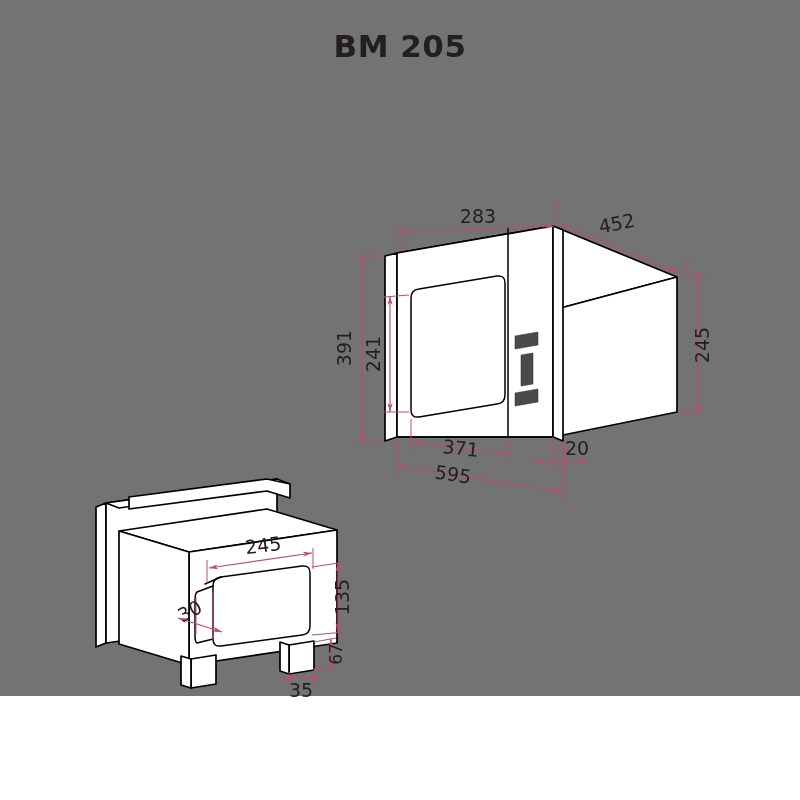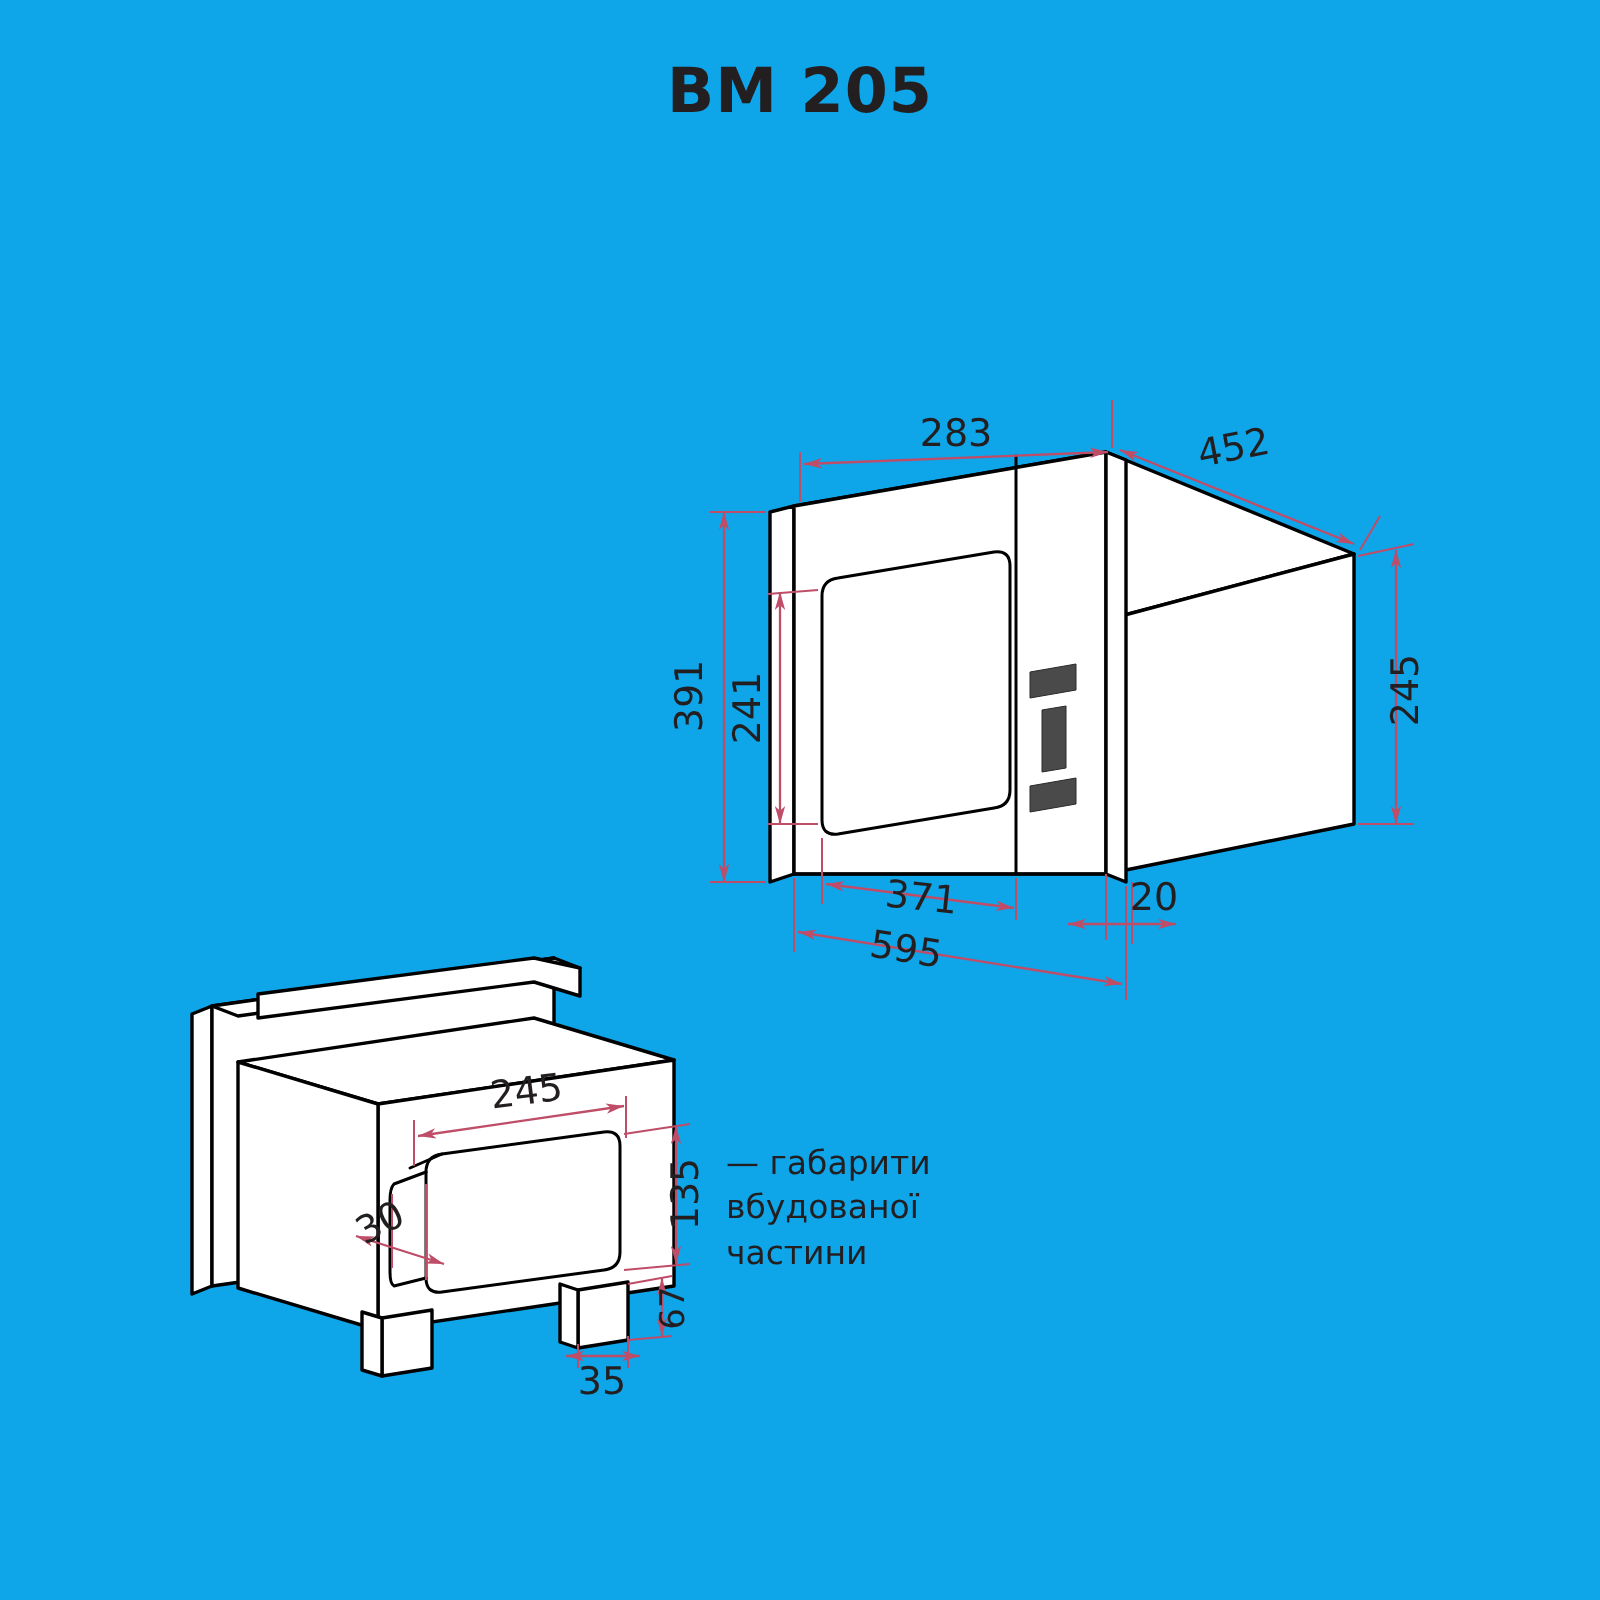--- a/index.html
+++ b/index.html
@@ -10,22 +10,22 @@
   body {
     width: 800px;
     height: 800px;
     position: relative;
     font-family: "DejaVu Sans", sans-serif;
     overflow: hidden;
   }
   #page-root {
     position: relative;
     width: 800px;
-    height: 800px;
-    background: #0ea5e9;
+    height: 696px;
+    background: #737373;
   }
   .title {
     position: absolute;
     top: 28px;
     left: 0;
     width: 800px;
     text-align: center;
     font-size: 31px;
     font-weight: bold;
     color: #231f20;
@@ -228,16 +228,14 @@
       <text class="dimtext" x="301" y="697" text-anchor="middle">35</text>
 
       <line class="dim-ext" x1="314" y1="642" x2="336" y2="638"></line>
       <line class="dim-ext" x1="314" y1="670" x2="336" y2="668"></line>
       <line class="dim" x1="331" y1="639" x2="331" y2="668" marker-start="url(#arrR)" marker-end="url(#arrL)"></line>
       <text class="dimtext-sm" x="342" y="654" text-anchor="middle" transform="rotate(-90 342 654)">67</text>
     </g>
 
   </svg>
 
-  <div class="note-text" style="left:363px; top:571px; width:200px;"><span>—</span> <span>габарити вбудованої
-частини</span></div>
 
 </div>
 
 </body></html>

